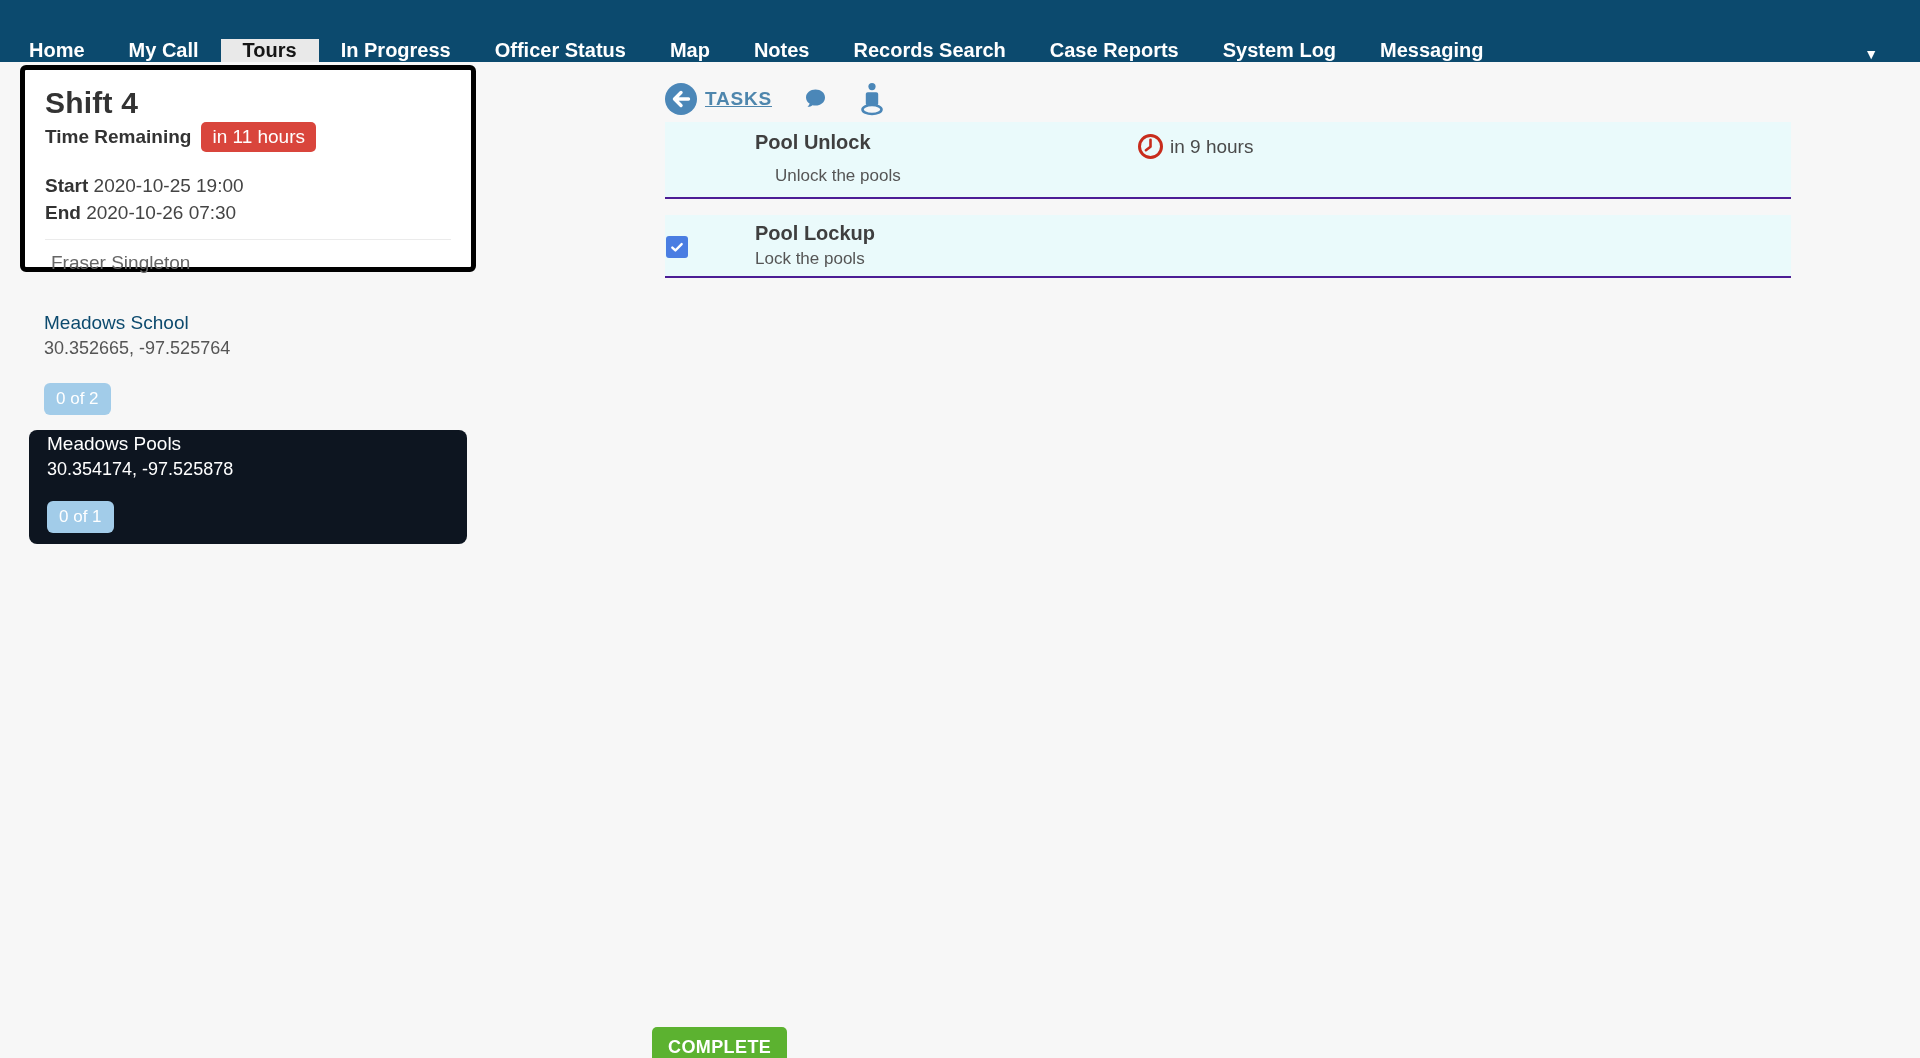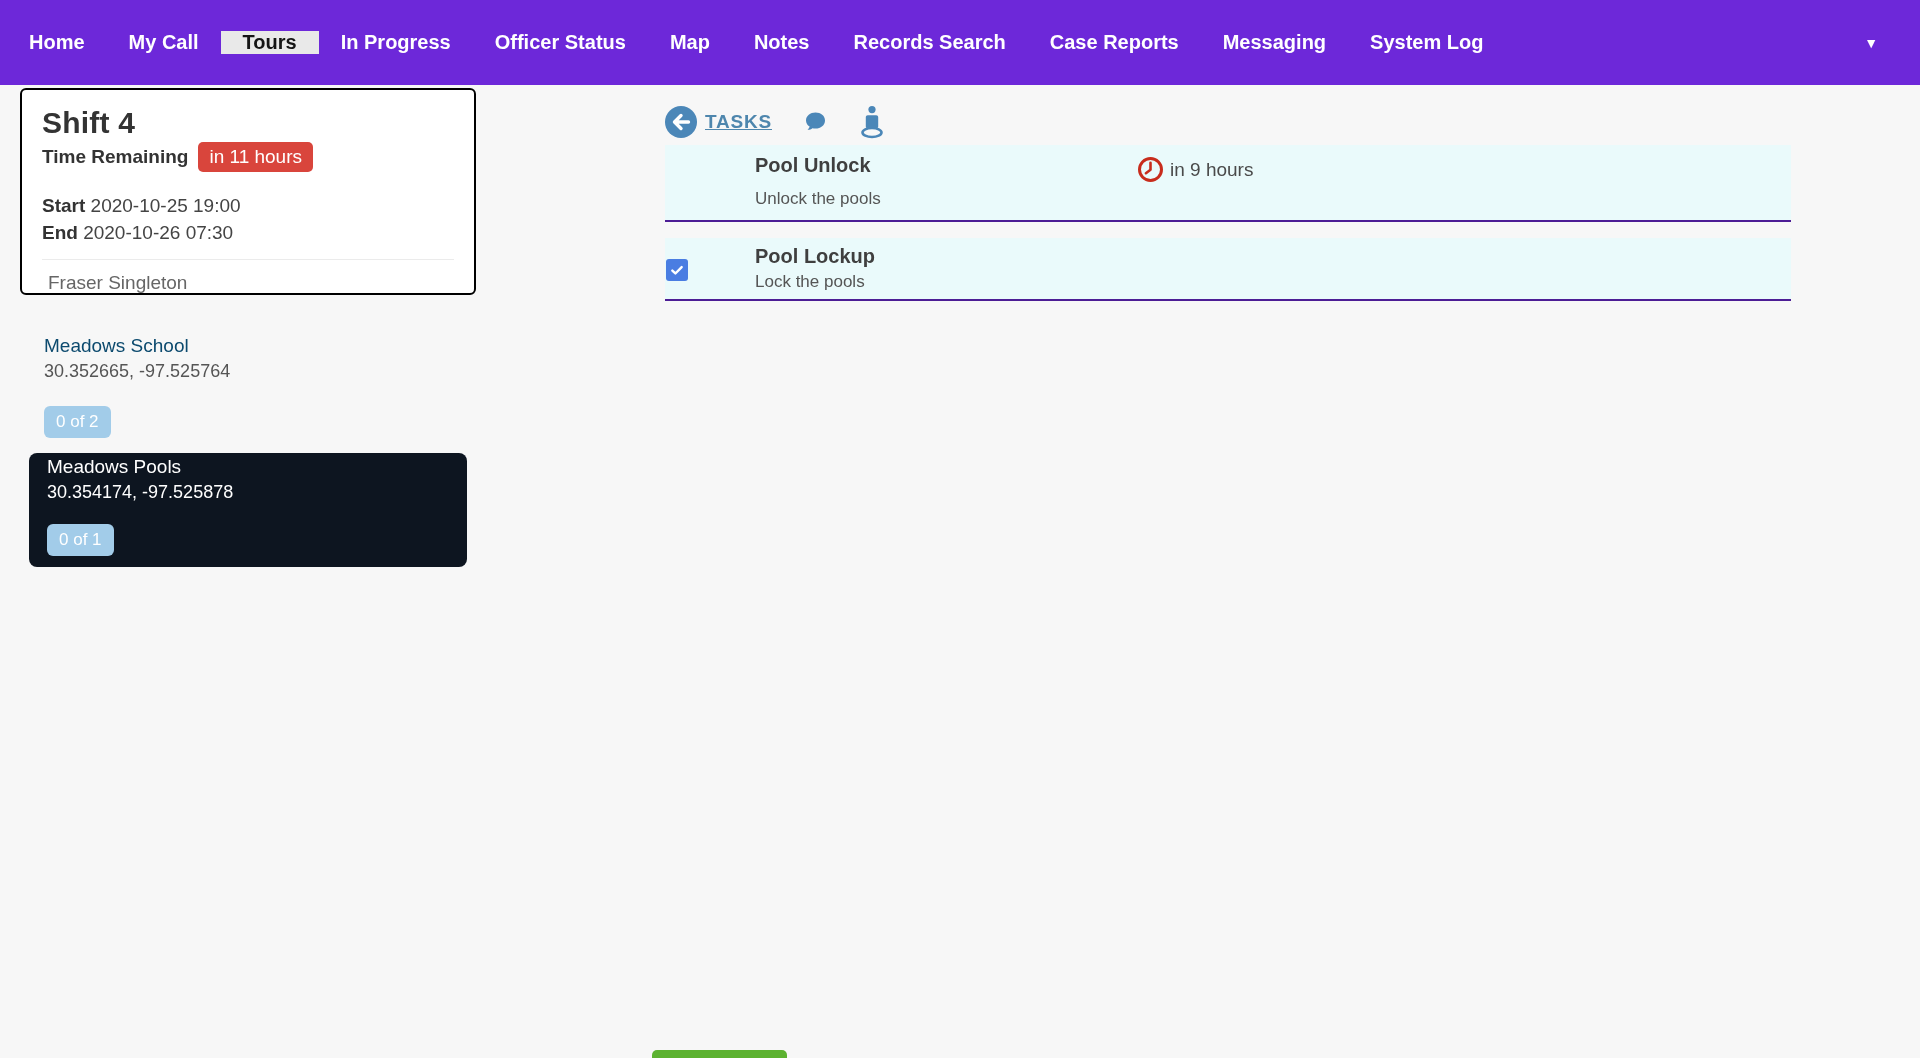--- a/index.html
+++ b/index.html
@@ -6,24 +6,24 @@
   html, body {
     margin: 0; padding: 0;
     width: 1920px; height: 1058px;
     background: #f7f7f7;
     font-family: "Liberation Sans", sans-serif;
     overflow: hidden;
   }
 
   
   .topnav {
-    height: 85px;
-    background: #6d28d9;
-    display: flex;
-    align-items: center;
+    height: 62px;
+    background: #0c4a6e;
+    display: flex;
+    align-items: flex-end;
     padding-left: 7px;
   }
   .nav-item {
     color: #ffffff;
     font-size: 20px;
     font-weight: 600;
     padding: 0 22px;
     display: flex;
     align-items: center;
     cursor: pointer;
@@ -44,21 +44,21 @@
   }
 
   
   .content { display: flex; align-items: flex-start; }
   .left-col { width: 456px; margin: 3px 0 0 20px; flex: none; }
   .right-col { width: 1139px; margin-left: 176px; margin-top: 21px; flex: none; }
 
   
   .shift-card {
     background: #ffffff;
-    border: 2px solid #000000;
+    border: 5px solid #000000;
     border-radius: 6px;
     padding: 16px 20px 14px 20px;
     height: 207px;
   }
   .shift-title {
     font-size: 30px;
     font-weight: 700;
     color: #333333;
     margin: 0 0 2px 0;
     letter-spacing: 0.2px;
@@ -131,21 +131,21 @@
   .task-rows { margin-top: 7px; margin-left: 13px; width: 1126px; }
   .task-row {
     position: relative;
     background: #eafafb;
     border-bottom: 2px solid #4c1d95;
     padding-left: 90px;
   }
   .task-row.row-1 { padding-top: 9px; padding-bottom: 11px; margin-bottom: 16px; }
   .task-row.row-2 { padding-top: 7px; padding-bottom: 7px; }
   .task-title { font-size: 20px; font-weight: 700; color: #3f3f3f; }
-  .row-1 .task-desc { margin-top: 12px; }
+  .row-1 .task-desc { margin-top: 12px; margin-left: 20px; }
   .row-2 .task-desc { margin-top: 4px; }
   .task-desc { font-size: 17px; color: #555555; }
   .task-due {
     position: absolute;
     left: 472px; top: 11px;
     display: flex; align-items: center; gap: 6px;
     font-size: 19px; color: #4a4a4a;
   }
   .task-checkbox {
     position: absolute;
@@ -178,22 +178,22 @@
 <nav class="topnav">
   <div class="nav-item">Home</div>
   <div class="nav-item">My Call</div>
   <div class="nav-item active">Tours</div>
   <div class="nav-item">In Progress</div>
   <div class="nav-item">Officer Status</div>
   <div class="nav-item">Map</div>
   <div class="nav-item">Notes</div>
   <div class="nav-item">Records Search</div>
   <div class="nav-item">Case Reports</div>
+  <div class="nav-item">System Log</div>
   <div class="nav-item">Messaging</div>
-  <div class="nav-item">System Log</div>
   <div class="nav-caret">▼</div>
 </nav>
 
 <div class="content">
 
   <div class="left-col">
 
     <div class="shift-card">
       <h1 class="shift-title">Shift 4</h1>
       <div class="tr-line">

